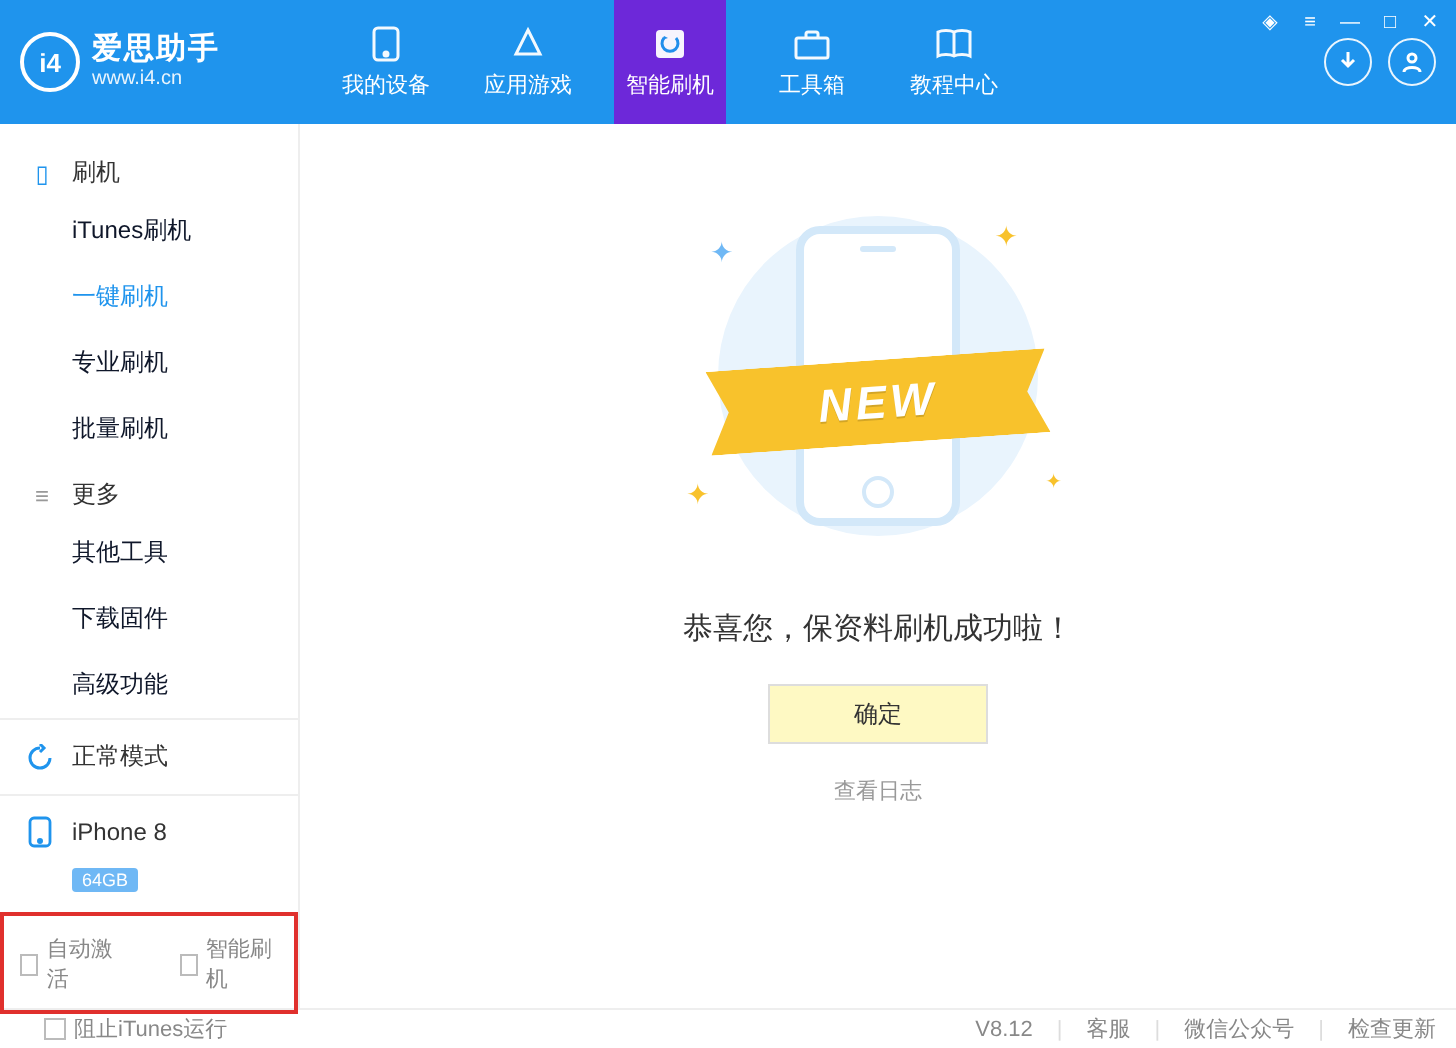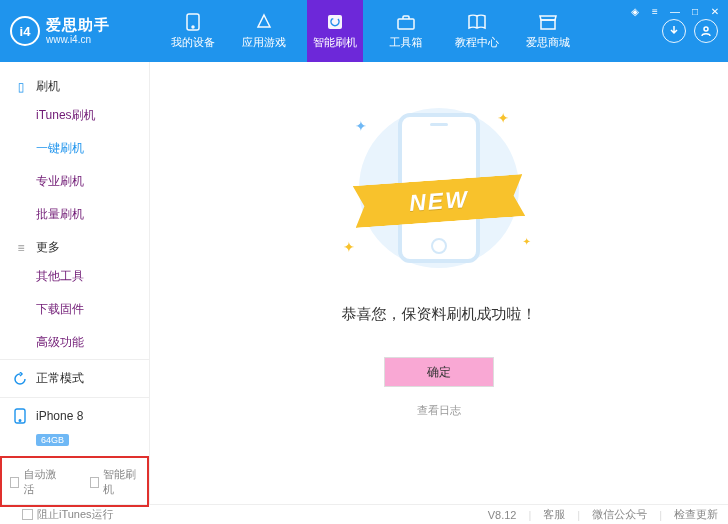--- a/index.html
+++ b/index.html
@@ -24,21 +24,21 @@
   .winbtn { width: 14px; height: 14px; display: flex; align-items: center; justify-content: center; color: #fff; font-size: 10px; cursor: pointer; }
   .circbtn { width: 24px; height: 24px; border: 1.5px solid rgba(255,255,255,.9); border-radius: 50%; display: flex; align-items: center; justify-content: center; cursor: pointer; }
 
   
   .body { display: flex; height: 442px; }
   .sidebar { width: 150px; border-right: 1px solid #eee; display: flex; flex-direction: column; }
   .sb-scroll { flex: 1; padding-top: 8px; }
   .sb-section { padding: 8px 14px 4px; font-size: 12px; color: #333; display: flex; align-items: center; gap: 8px; }
   .sb-section-icon { color: #1f94ed; width: 14px; display: inline-flex; justify-content: center; }
   .sb-section.more .sb-section-icon { color: #999; }
-  .sb-item { padding: 8px 14px 8px 36px; font-size: 12px; color: #701a75; cursor: pointer; }
+  .sb-item { padding: 8px 14px 8px 36px; font-size: 12px; color: #0f172a; cursor: pointer; }
   .sb-item.active { color: #1f94ed; }
 
   .sb-bottom { border-top: 1px solid #eee; }
   .sb-card { padding: 10px 12px; display: flex; align-items: center; gap: 8px; border-top: 1px solid #eee; }
   .sb-card:first-child { border-top: none; }
   .sb-card-icon { color: #1f94ed; width: 16px; display: inline-flex; justify-content: center; }
   .badge { background: #6fb8f5; color: #fff; font-size: 9px; padding: 1px 5px; border-radius: 2px; margin-left: 24px; margin-top: 2px; display: inline-block; }
   .phone-card { flex-direction: column; align-items: flex-start; }
   .phone-row { display: flex; align-items: center; gap: 8px; }
 
@@ -55,21 +55,21 @@
   .illus-phone::before { content: ""; position: absolute; top: 6px; left: 50%; transform: translateX(-50%); width: 18px; height: 3px; background: #d3e8f9; border-radius: 2px; }
   .illus-phone::after { content: ""; position: absolute; bottom: 5px; left: 50%; transform: translateX(-50%); width: 12px; height: 12px; border: 2px solid #d3e8f9; border-radius: 50%; }
   .ribbon { position: absolute; z-index: 3; width: 170px; height: 42px; background: #f8c22c; top: 80px; transform: rotate(-4deg); display: flex; align-items: center; justify-content: center; color: #fff; font-weight: 900; font-size: 23px; letter-spacing: 2px; font-style: italic; clip-path: polygon(0 0, 100% 0, 94% 50%, 100% 100%, 0 100%, 6% 50%); text-shadow: 0 1px 0 rgba(0,0,0,.15); }
   .spark { position: absolute; font-size: 14px; color: #f8c22c; z-index: 4; }
   .spark.s1 { top: 18px; left: 26px; color: #6fb8f5; }
   .spark.s2 { top: 10px; right: 40px; }
   .spark.s3 { bottom: 20px; left: 14px; }
   .spark.s4 { bottom: 28px; right: 18px; font-size: 10px; }
 
   .success-text { margin-top: 30px; font-size: 15px; color: #333; }
-  .ok-btn { margin-top: 33px; width: 110px; height: 30px; border: 1px solid #ddd; background: #f9a8d4; cursor: pointer; font-size: 12px; color: #333; }
+  .ok-btn { margin-top: 18px; width: 110px; height: 30px; border: 1px solid #ddd; background: #fef9c3; cursor: pointer; font-size: 12px; color: #333; }
   .log-link { margin-top: 16px; font-size: 11px; color: #999; cursor: pointer; }
 
   
   .footer { height: 20px; border-top: 1px solid #eee; display: flex; align-items: center; padding: 0 10px; font-size: 11px; color: #888; }
   .footer .chk { color: #888; padding-left: 12px; }
   .footer-right { margin-left: auto; display: flex; gap: 12px; align-items: center; }
   .divider { color: #ddd; }
 </style>
 </head>
 <body>
@@ -121,29 +121,20 @@
       <span class="nav-label">工具箱</span>
     </div>
     <div class="nav-item">
       <span class="nav-icon">
           <svg width="18" height="16" viewBox="0 0 18 16" fill="none" stroke="#fff" stroke-width="1.5">
             <path d="M9 2 C7 1 3 1 1 2 V14 C3 13 7 13 9 14 C11 13 15 13 17 14 V2 C15 1 11 1 9 2 Z"></path>
             <path d="M9 2 V14"></path>
           </svg>
         </span>
       <span class="nav-label">教程中心</span>
-    </div>
-    <div class="nav-item">
-      <span class="nav-icon">
-          <svg width="18" height="16" viewBox="0 0 18 16" fill="none" stroke="#fff" stroke-width="1.5">
-            <path d="M2 6 H16 V15 H2 Z"></path>
-            <path d="M1 2 H17 L16 6 H2 Z"></path>
-          </svg>
-        </span>
-      <span class="nav-label">爱思商城</span>
     </div>
   </div>
 
   <div class="header-right">
     <div class="circbtn">
       <svg width="12" height="12" viewBox="0 0 12 12" fill="none" stroke="#fff" stroke-width="1.5">
           <path d="M6 1 V8 M3 5 L6 8 L9 5"></path>
         </svg>
     </div>
     <div class="circbtn">

